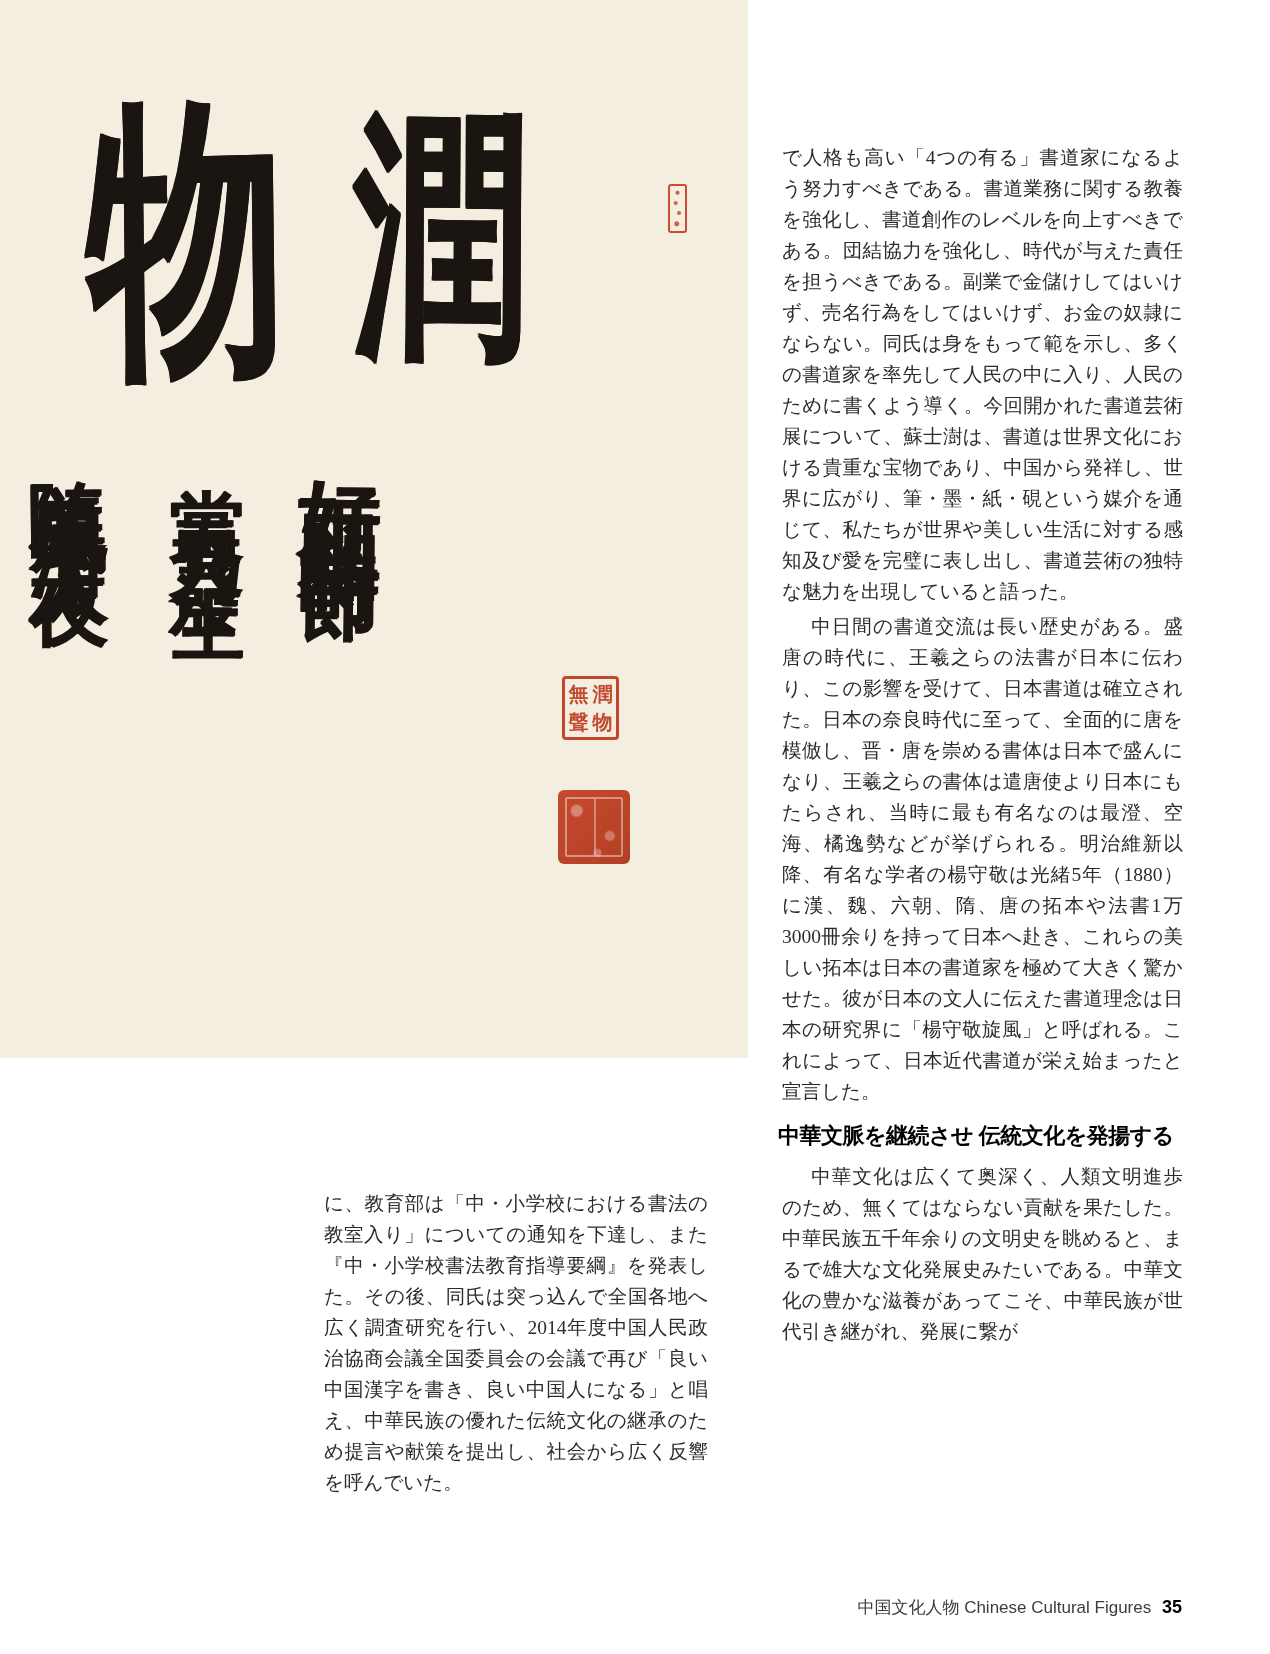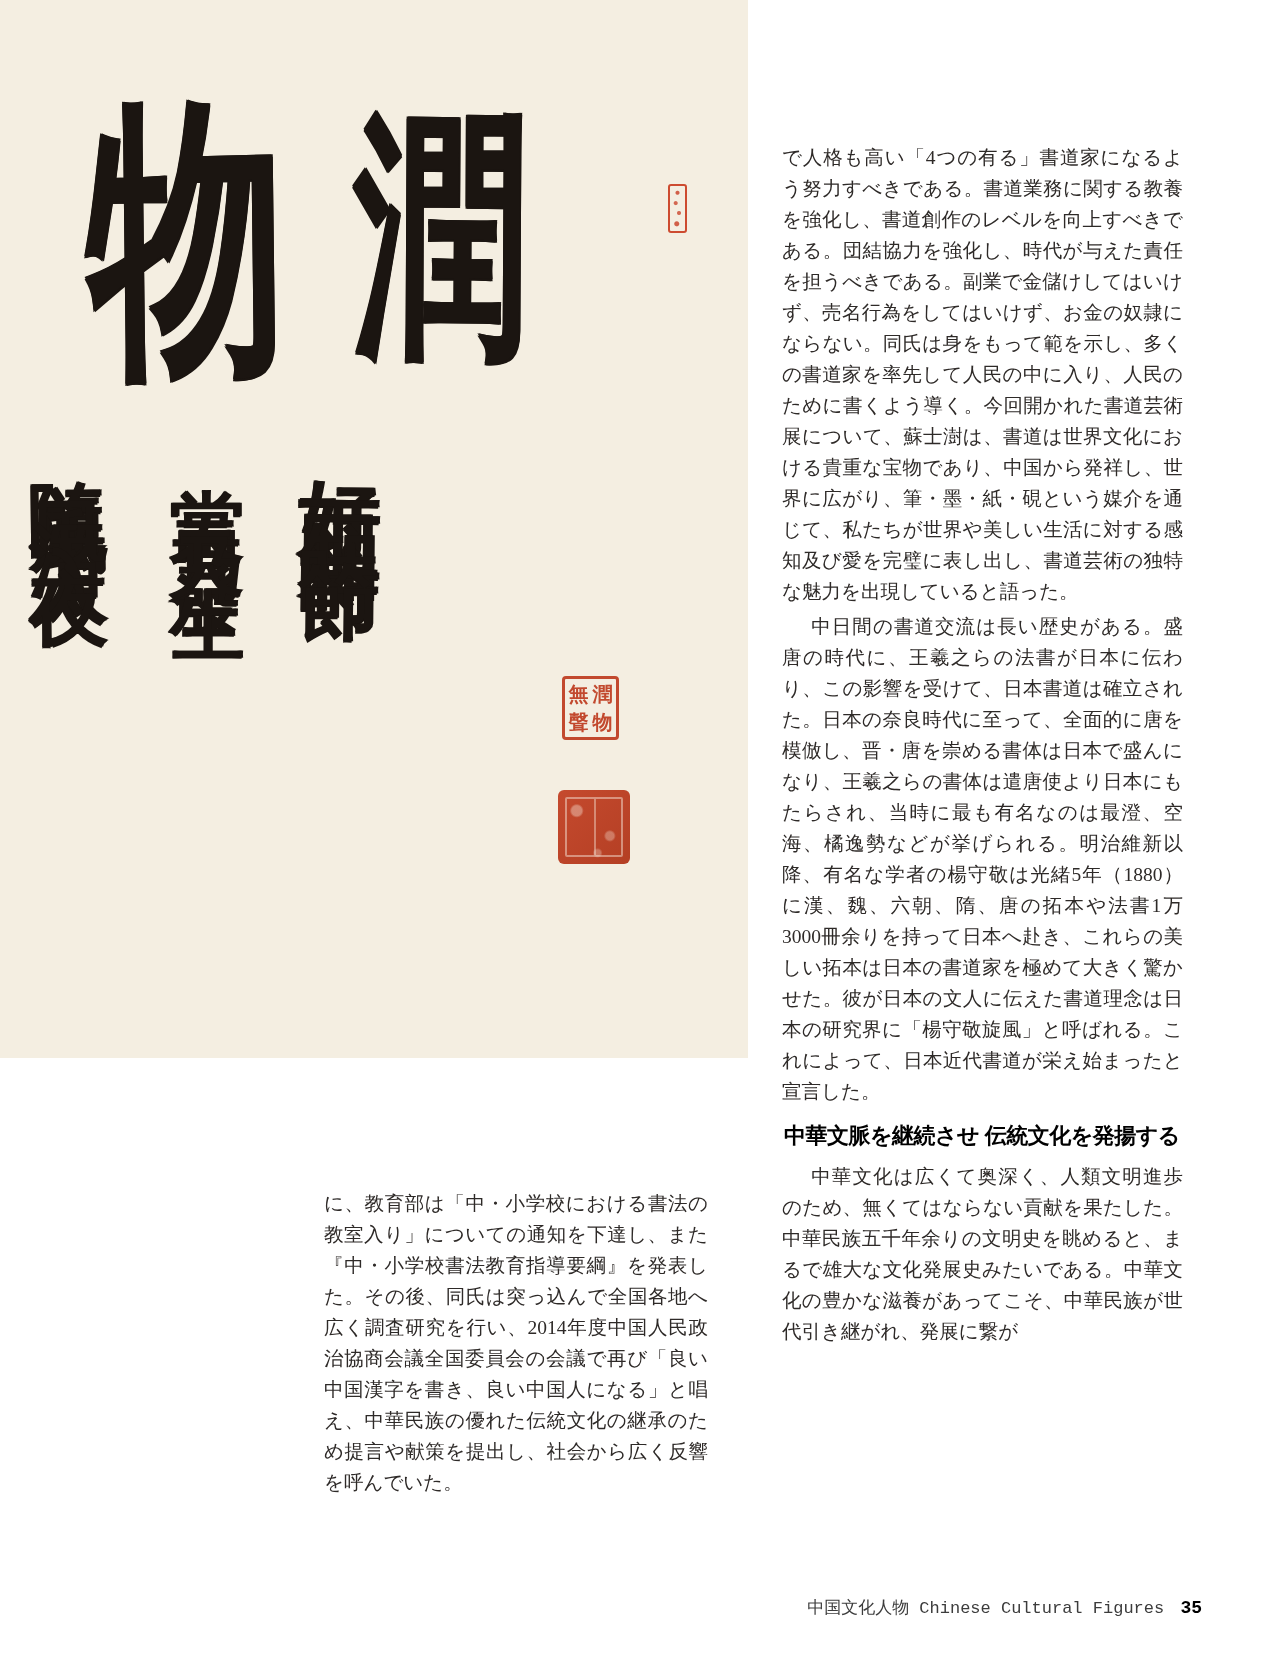--- a/index.html
+++ b/index.html
@@ -77,27 +77,27 @@
     text-justify:inter-ideograph;
   }
   .textcol p{margin:4px;}
   .textcol p.indent{text-indent:1.5em;}
   .col-right{position:absolute;left:778px;top:138px;width:409px;}
   .col-left{position:absolute;left:320px;top:1184px;width:392px;}
 
   .section-heading{
     font-family:"Liberation Sans",sans-serif;
     font-size:22px;line-height:28px;font-weight:bold;color:#000;
-    margin:15px 0 11px 6px;letter-spacing:-0.5px;white-space:nowrap;text-align:left;
+    margin:15px 0 11px 0;letter-spacing:-0.5px;white-space:nowrap;text-align:left;
   }
 
   
   .page-footer{
-    position:absolute;right:68px;top:1596px;
-    font-family:Liberation Mono, monospace;font-size:17px;color:#3c3c3c;
+    position:absolute;right:88px;top:1596px;
+    font-family:Liberation Sans, sans-serif;font-size:17px;color:#3c3c3c;
     white-space:nowrap;
   }
   .page-footer .pn{font-weight:bold;color:#000;font-size:18px;margin-left:6px;}
 </style>
 </head>
 <body>
 
 <div class="page">
 
   <section class="panel">

